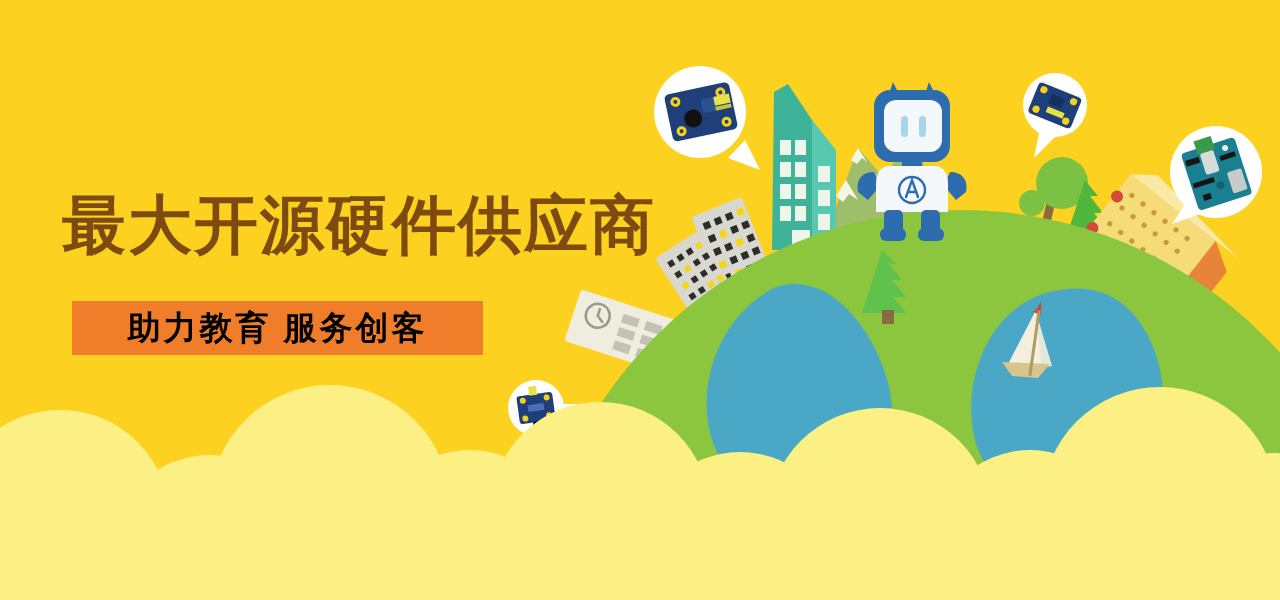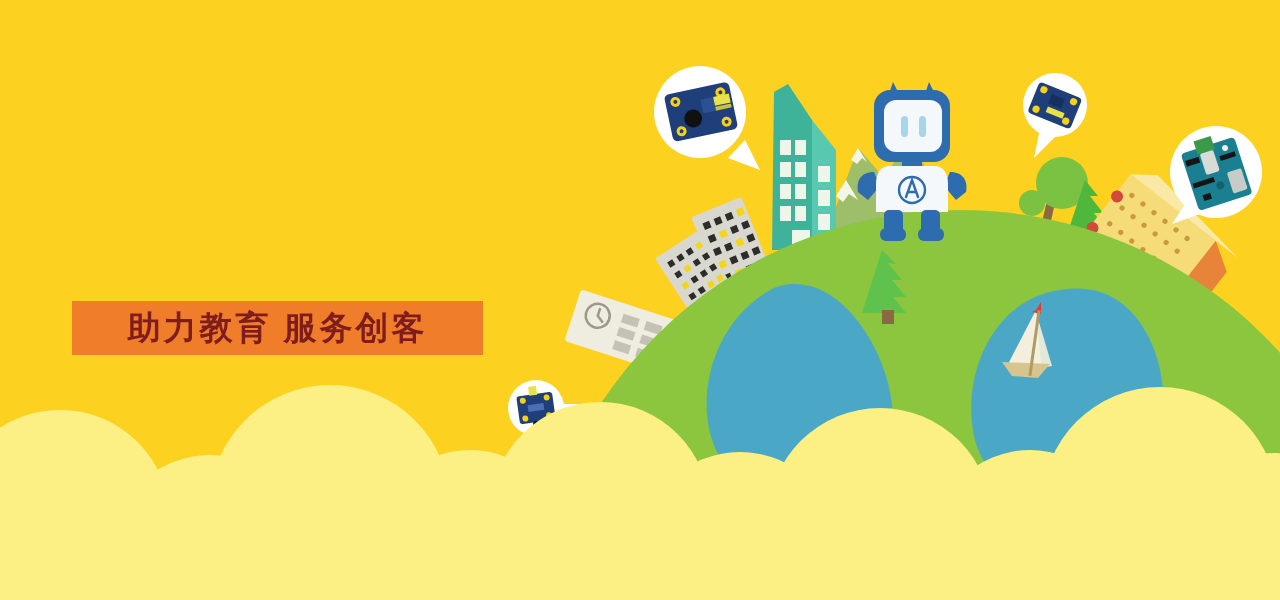--- a/index.html
+++ b/index.html
@@ -60,21 +60,21 @@
     left: 0;
     top: 0;
     width: 411px;
     height: 54px;
     display: flex;
     align-items: center;
     justify-content: center;
     font-size: 33px;
     font-weight: bold;
     letter-spacing: 3px;
-    color: #7f1d1d;
+    color: #000000;
     white-space: nowrap;
   }
 </style>
 </head>
 <body>
 
 <div id="banner">
 
   <svg class="scene" viewBox="0 0 1280 600" xmlns="http://www.w3.org/2000/svg">
     <defs>
@@ -494,19 +494,20 @@
         <circle cx="1030" cy="548" r="98"></circle>
         <circle cx="1160" cy="505" r="118"></circle>
         <circle cx="1275" cy="548" r="95"></circle>
         <rect x="0" y="545" width="1280" height="60"></rect>
       </g>
 
     </g>
   </svg>
 
   <div class="copy">
+    <div class="headline">最大开源硬件供应商</div>
 
     <div class="badge">
       <div class="badge-label">助力教育  服务创客</div>
     </div>
   </div>
 
 </div>
 
 </body></html>

